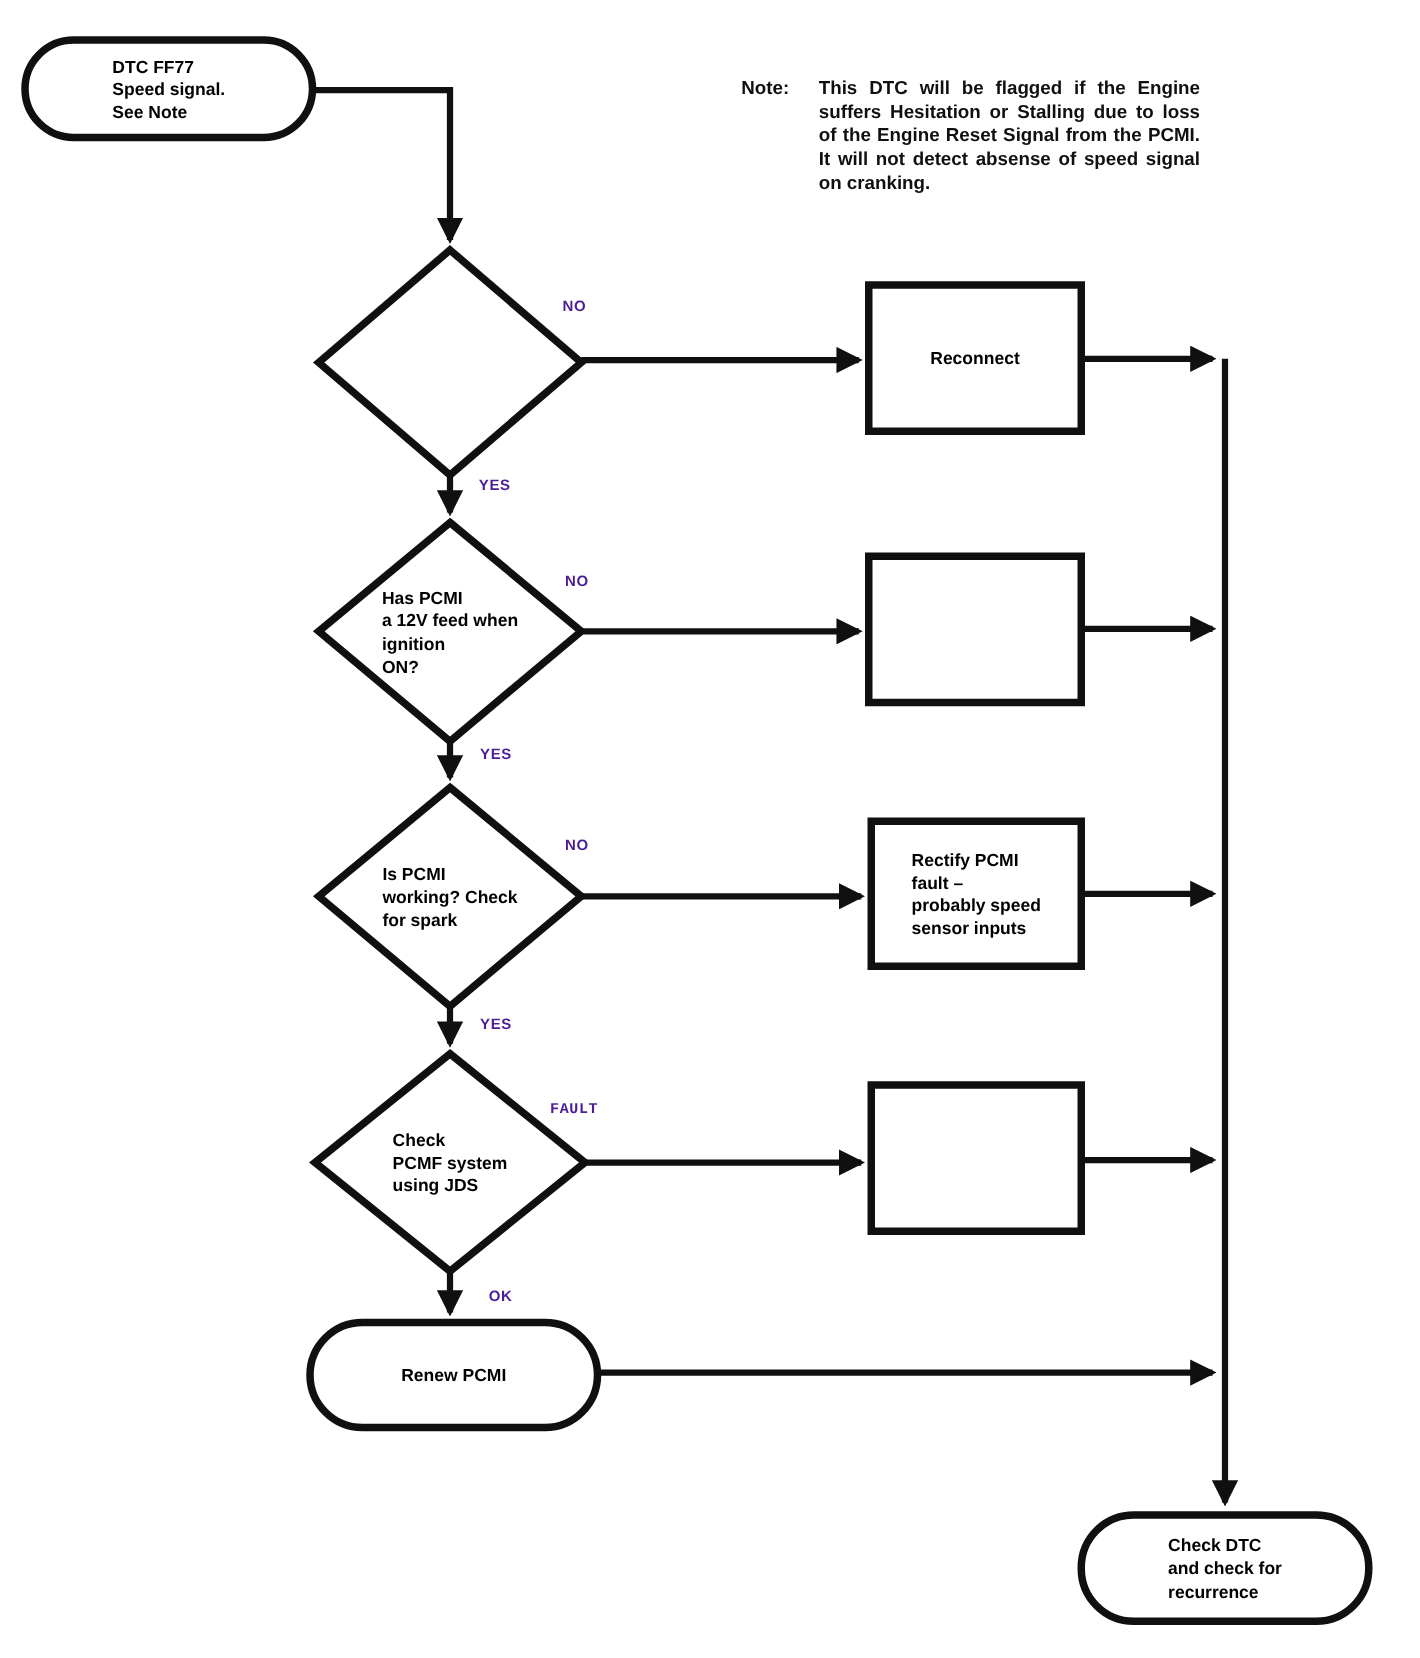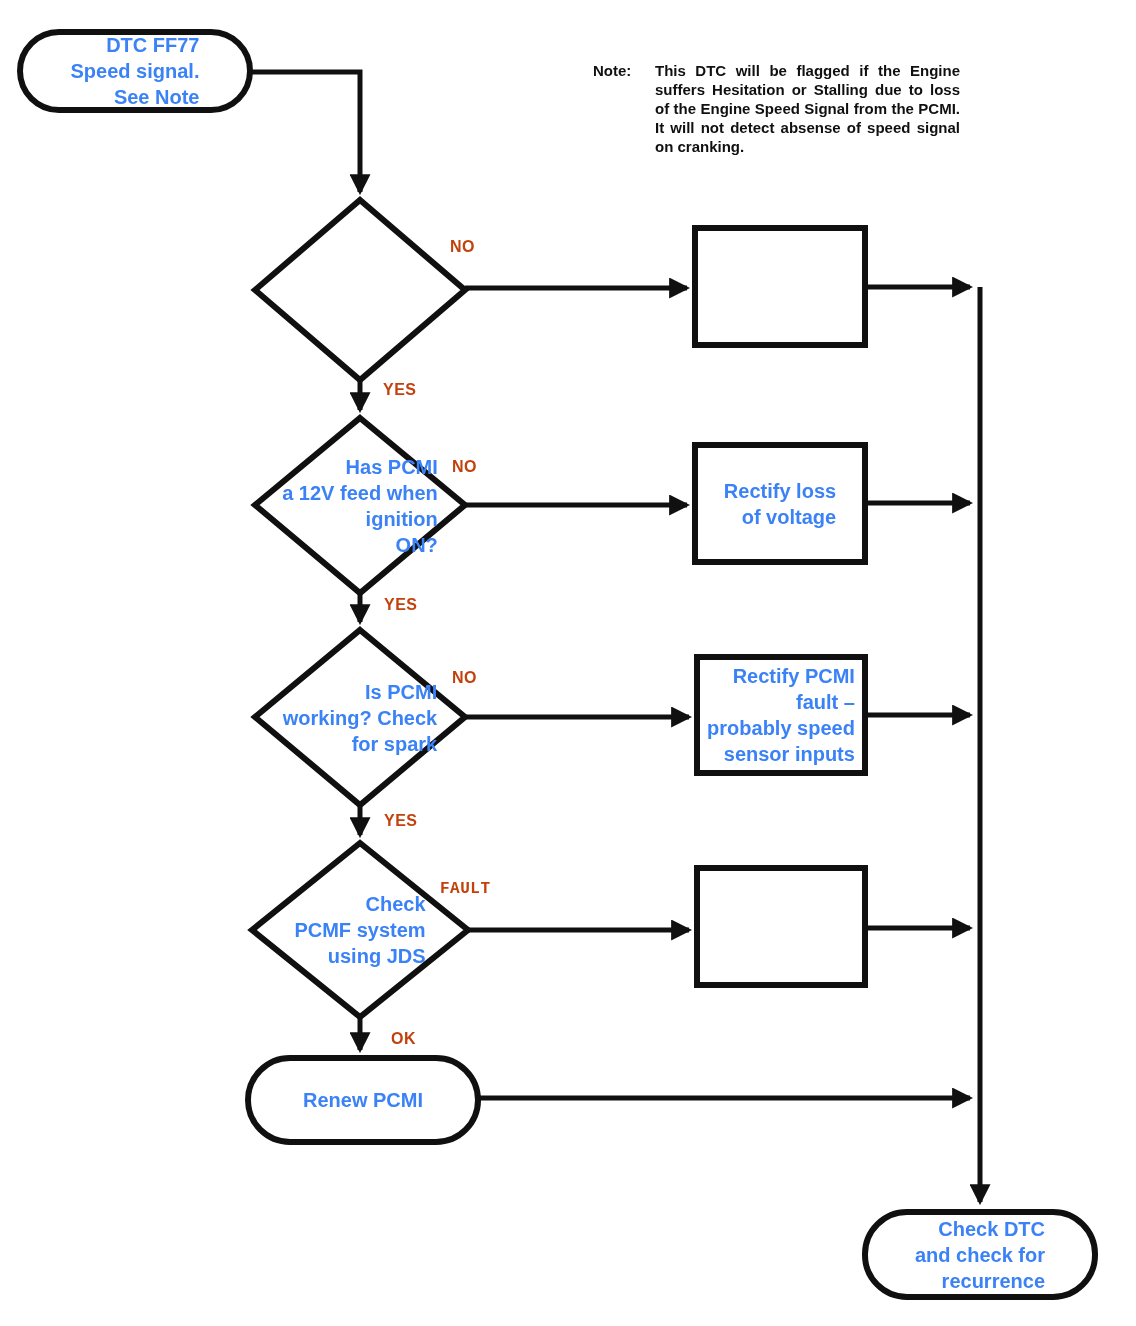--- a/index.html
+++ b/index.html
@@ -3,25 +3,25 @@
 <meta charset="utf-8">
 <style>
   html,body{margin:0;padding:0;background:#ffffff;}
   .page{
     position:relative;width:1136px;height:1326px;background:#ffffff;
     font-family:"Liberation Sans",sans-serif;color:#101010;overflow:hidden;
   }
   .page svg{position:absolute;left:0;top:0;}
   .lbl{
     position:absolute;display:flex;align-items:center;justify-content:center;
-    text-align:right;font-weight:700;font-size:20px;line-height:1.3;
-    white-space:pre-line;color:#3b82f6;
+    text-align:left;font-weight:700;font-size:14px;line-height:1.3;
+    white-space:pre-line;color:#000000;
   }
   .edge-lbl{
-    position:absolute;font-weight:700;font-size:16px;letter-spacing:.5px;color:#c2410c;
+    position:absolute;font-weight:700;font-size:12px;letter-spacing:.5px;color:#4c1d95;
   }
   .note-wrap{position:absolute;left:593px;top:61px;width:372px;font-weight:700;
     font-size:15px;line-height:19px;color:#101010;}
   .note-head{position:absolute;left:0;top:0;}
   .note-head .u{}
   .note-body{position:absolute;left:62px;top:0;width:305px;text-align:justify;white-space:normal;}
 </style>
 </head>
 <body>
 
@@ -63,26 +63,25 @@
       <polyline points="865,928 970,928" marker-end="url(#arrow)"></polyline>
       <polyline points="360,1017 360,1050" marker-end="url(#arrow)"></polyline>
       <polyline points="478,1098 970,1098" marker-end="url(#arrow)"></polyline>
       <polyline points="980,287 980,1202" marker-end="url(#arrow)"></polyline>
     </g>
   </svg>
 
   <div class="lbl" style="left:20px;top:32px;width:230px;height:78px;">DTC FF77
 Speed signal.
 See Note</div>
+  <div class="lbl" style="left:695px;top:228px;width:170px;height:117px;">Reconnect</div>
   <div class="lbl" style="left:255px;top:418px;width:210px;height:175px;">Has PCMI
 a 12V feed when
 ignition
 ON?</div>
-  <div class="lbl" style="left:695px;top:445px;width:170px;height:117px;">Rectify loss
-of voltage</div>
   <div class="lbl" style="left:255px;top:630px;width:210px;height:175px;">Is PCMI
 working? Check
 for spark</div>
   <div class="lbl" style="left:252px;top:843px;width:216px;height:174px;">Check
 PCMF system
 using JDS</div>
   <div class="lbl" style="left:697px;top:657px;width:168px;height:116px;">Rectify PCMI
 fault –
 probably speed
 sensor inputs</div>
@@ -95,16 +94,16 @@
   <div class="edge-lbl" style="left:383px;top:381px;">YES</div>
   <div class="edge-lbl" style="left:452px;top:458px;">NO</div>
   <div class="edge-lbl" style="left:384px;top:596px;">YES</div>
   <div class="edge-lbl" style="left:452px;top:669px;">NO</div>
   <div class="edge-lbl" style="left:384px;top:812px;">YES</div>
   <div class="edge-lbl" style="left:440px;top:880px;font-family:Liberation Mono, monospace;">FAULT</div>
   <div class="edge-lbl" style="left:391px;top:1030px;">OK</div>
 
   <div class="note-wrap">
     <div class="note-head"><span class="u">Note</span><span>:</span></div>
-    <div class="note-body">This DTC will be flagged if the Engine suffers Hesitation or Stalling due to loss of the Engine Speed Signal from the PCMI. It will not detect absense of speed signal on cranking.</div>
+    <div class="note-body">This DTC will be flagged if the Engine suffers Hesitation or Stalling due to loss of the Engine Reset Signal from the PCMI. It will not detect absense of speed signal on cranking.</div>
   </div>
 
 </div>
 
 </body></html>

